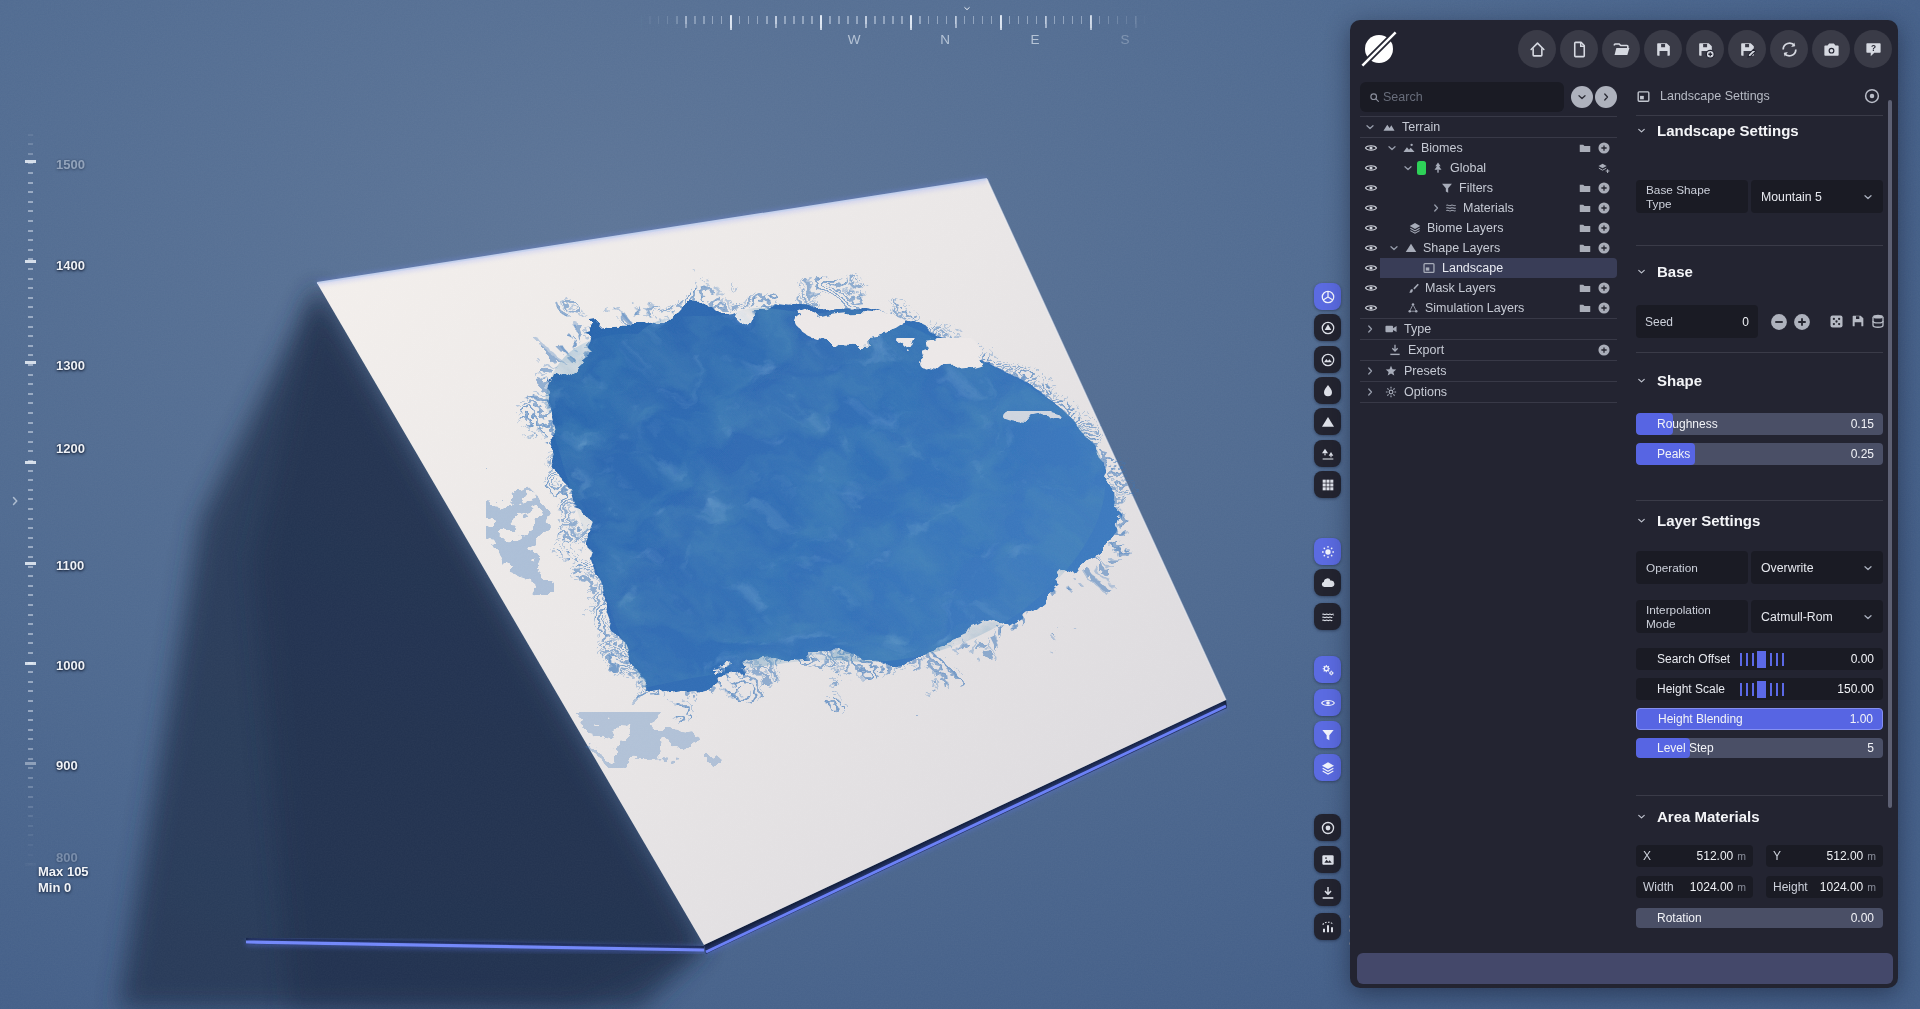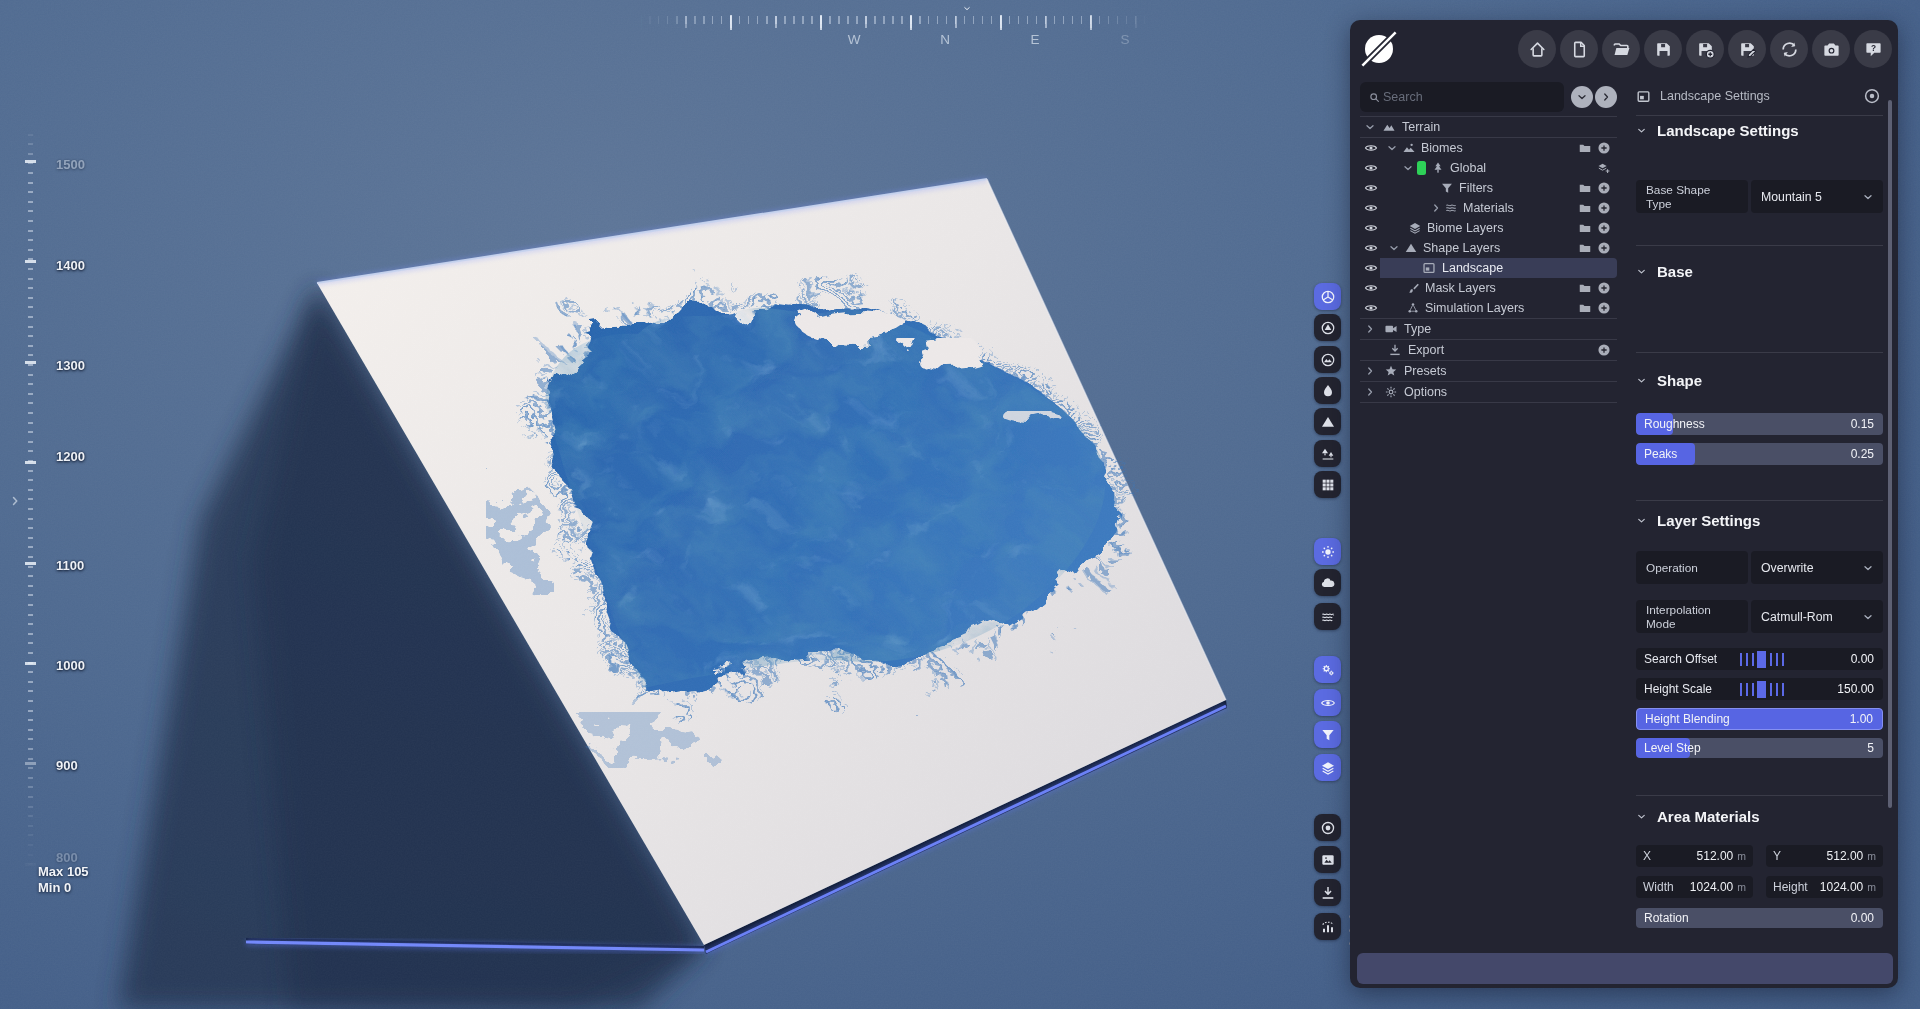--- a/index.html
+++ b/index.html
@@ -93,21 +93,21 @@
   .h1 svg{width:11px;height:11px;color:#c0c4cf;margin-right:10px}
   .pairrow{position:absolute;left:0;width:247px;height:33px;display:flex}
   .lblbox{flex:0 0 112px;background:#1a1b24;border-radius:4px;display:flex;align-items:center;
     padding:0 10px;color:#cdd1db;font-size:11.8px}
   .valbox{flex:1;margin-left:3px;background:#1a1b24;border-radius:4px;display:flex;align-items:center;
     padding:0 10px;color:#e7e9ef;font-size:12.3px;position:relative}
   .valbox .dd{position:absolute;right:9px;width:12px;height:12px;color:#aab0bd}
   .srow{position:absolute;left:0;width:247px;height:22px;background:#4a4f66;border-radius:4px;
     overflow:hidden;display:flex;align-items:center}
   .srow .sfill{position:absolute;left:0;top:0;bottom:0;background:#5765e3;border-radius:4px}
-  .srow .slabel{position:relative;margin-left:8px;color:#f2f3f7;font-size:12px}
+  .srow .slabel{position:relative;margin-left:21px;color:#f2f3f7;font-size:12px}
   .srow .svalue{position:relative;margin-left:auto;margin-right:9px;color:#f2f3f7;font-size:12px}
   .srow.dark{background:#1a1b24}
   .srow.fullblue{background:#5765e3;border:1px solid #8590f2}
   .scrub{position:absolute;left:104px;top:4.5px;width:44px;height:13px;
     background:repeating-linear-gradient(90deg,#5b69e6 0 2px,transparent 2px 6px)}
   .scrub i{position:absolute;left:17px;top:-2px;width:9px;height:17px;background:#5b69e6;display:block}
   .fieldrow{position:absolute;left:0;width:247px;height:22px;display:flex}
   .fbox{flex:1;background:#1a1b24;border-radius:4px;display:flex;align-items:center;padding:0 7px}
   .fbox + .fbox{margin-left:13px}
   .fbox .flab{color:#cdd1db;font-size:12px}
@@ -425,21 +425,21 @@
   <span class="clabel" style="left:395px">E</span>
   <span class="clabel" style="left:485px;opacity:.35">S</span>
 </div>
 
 <div id="ruler">
   <div class="rticks"></div>
   <div class="rticks-major"></div>
   <span class="rlabel" style="top:33px;opacity:.4">1500</span>
   <span class="rlabel" style="top:134px">1400</span>
   <span class="rlabel" style="top:234px">1300</span>
-  <span class="rlabel" style="top:325px">1200</span>
+  <span class="rlabel" style="top:317px">1200</span>
   <span class="rlabel" style="top:434px">1100</span>
   <span class="rlabel" style="top:534px">1000</span>
   <span class="rlabel" style="top:634px">900</span>
   <span class="rlabel" style="top:726px;opacity:.28">800</span>
   <span class="rminmax" style="top:740px">Max 105</span>
   <span class="rminmax" style="top:756px">Min 0</span>
 </div>
 
 <svg id="vp-expander" width="14" height="14" viewBox="0 0 24 24">
     <use href="#i-chevr"></use>
@@ -889,20 +889,41 @@
           </svg>
       </div>
     </div>
     <div class="sdiv" style="top:225px"></div>
 
     <div class="h1" style="top:243px">
       <svg>
           <use href="#i-chevd"></use>
         </svg>
       <span>Base</span>
+    </div>
+    <div style="position:absolute;top:285px;left:0;width:247px;height:33px">
+      <div style="position:absolute;left:0;top:0;width:122px;height:33px;background:#1a1b24;border-radius:4px;display:flex;align-items:center;padding:0 9px">
+        <span style="color:#cdd1db;font-size:12px">Seed</span>
+        <span style="margin-left:auto;color:#eef0f4;font-size:12px">0</span>
+      </div>
+      <svg style="position:absolute;left:133px;top:7px;width:20px;height:20px;color:#aeb2bd">
+          <use href="#i-minusc"></use>
+        </svg>
+      <svg style="position:absolute;left:156px;top:7px;width:20px;height:20px;color:#aeb2bd">
+          <use href="#i-plusc"></use>
+        </svg>
+      <svg style="position:absolute;left:192px;top:8px;width:17px;height:17px;color:#b6bac4">
+          <use href="#i-dice"></use>
+        </svg>
+      <svg style="position:absolute;left:214px;top:8px;width:16px;height:16px;color:#b6bac4">
+          <use href="#i-floppy"></use>
+        </svg>
+      <svg style="position:absolute;left:234px;top:8px;width:16px;height:16px;color:#b6bac4">
+          <use href="#i-db"></use>
+        </svg>
     </div>
     <div class="sdiv" style="top:332px"></div>
 
     <div class="h1" style="top:352px">
       <svg>
           <use href="#i-chevd"></use>
         </svg>
       <span>Shape</span>
     </div>
     <div class="srow" style="top:393px">

